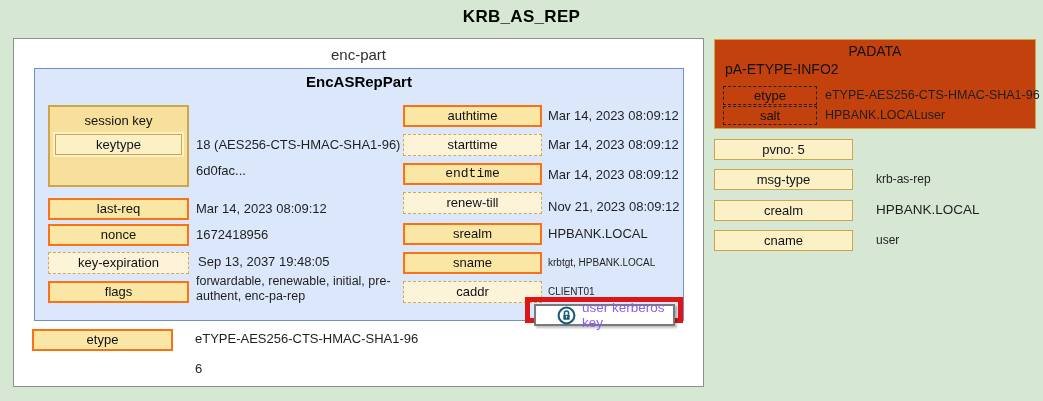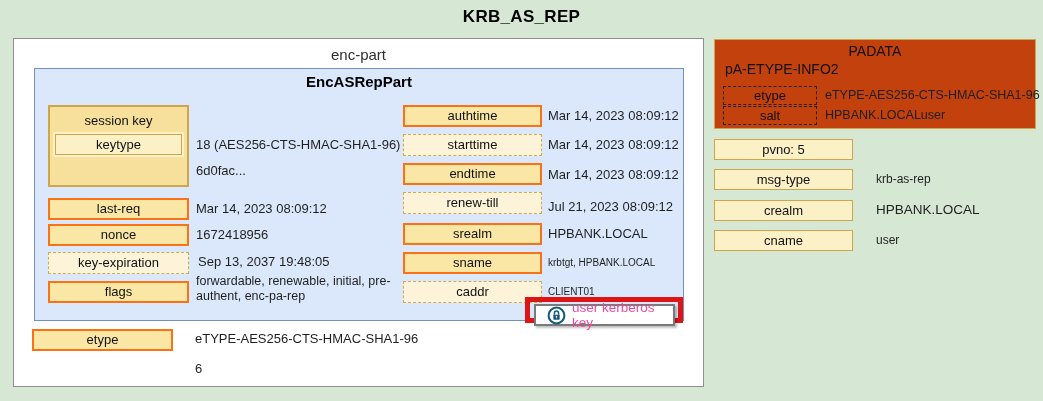--- a/index.html
+++ b/index.html
@@ -46,22 +46,22 @@
   .val.sm{font-size:10px;}
   .val.wrap{white-space:normal;width:200px;font-size:12.5px;line-height:15px;}
   .red-callout{
     left:511px;top:258px;width:158px;height:26px;
     border:5px solid #df1414;background:transparent;
   }
   .key-chip{
     left:4px;top:2px;width:141px;height:22px;
     background:#ffffff;border:2px solid #7a7a7a;
     box-shadow:2px 2px 2px rgba(0,0,0,0.25);
-    display:flex;align-items:center;gap:6px;padding-left:11px;
-    font-size:13.5px;color:#ec4899;
+    display:flex;align-items:center;gap:6px;padding-left:21px;
+    font-size:13.5px;color:#8b5cf6;
   }
   .padata-box{
     left:714px;top:39px;width:322px;height:90px;
     background:#c2410c;border:1px solid #cda54b;
   }
   .padata-title{top:3px;left:0;width:100%;text-align:center;font-size:14px;color:#111;}
   .padata-subtitle{left:10px;top:21px;font-size:14px;color:#111;}
   .pfieldbox{
     width:94px;height:19px;
     border:1px dashed #222;background:transparent;
@@ -106,25 +106,25 @@
 
       <div class="abs fieldbox" style="left:13px;top:212px;">flags</div>
       <div class="abs val wrap" style="left:161px;top:205px;">forwardable, renewable, initial, pre-authent, enc-pa-rep</div>
 
       <div class="abs fieldbox" style="left:368px;top:36px;width:139px;">authtime</div>
       <div class="abs val" style="left:513px;top:39px;">Mar 14, 2023 08:09:12</div>
 
       <div class="abs fieldbox dashed" style="left:368px;top:65px;width:139px;">starttime</div>
       <div class="abs val" style="left:513px;top:68px;">Mar 14, 2023 08:09:12</div>
 
-      <div class="abs fieldbox" style="left:368px;top:94px;width:139px;">endtime</div>
+      <div class="abs fieldbox" style="left:368px;top:94px;width:139px;font-family:Liberation Mono, monospace;">endtime</div>
       <div class="abs val" style="left:513px;top:98px;">Mar 14, 2023 08:09:12</div>
 
       <div class="abs fieldbox dashed" style="left:368px;top:123px;width:139px;">renew-till</div>
-      <div class="abs val" style="left:513px;top:130px;">Jul 21, 2023 08:09:12</div>
+      <div class="abs val" style="left:513px;top:130px;">Nov 21, 2023 08:09:12</div>
 
       <div class="abs fieldbox" style="left:368px;top:154px;width:139px;">srealm</div>
       <div class="abs val" style="left:513px;top:157px;">HPBANK.LOCAL</div>
 
       <div class="abs fieldbox" style="left:368px;top:183px;width:139px;">sname</div>
       <div class="abs val sm" style="left:513px;top:188px;">krbtgt, HPBANK.LOCAL</div>
 
       <div class="abs fieldbox dashed" style="left:368px;top:212px;width:139px;">caddr</div>
       <div class="abs val sm" style="left:513px;top:217px;">CLIENT01</div>
     </div>

